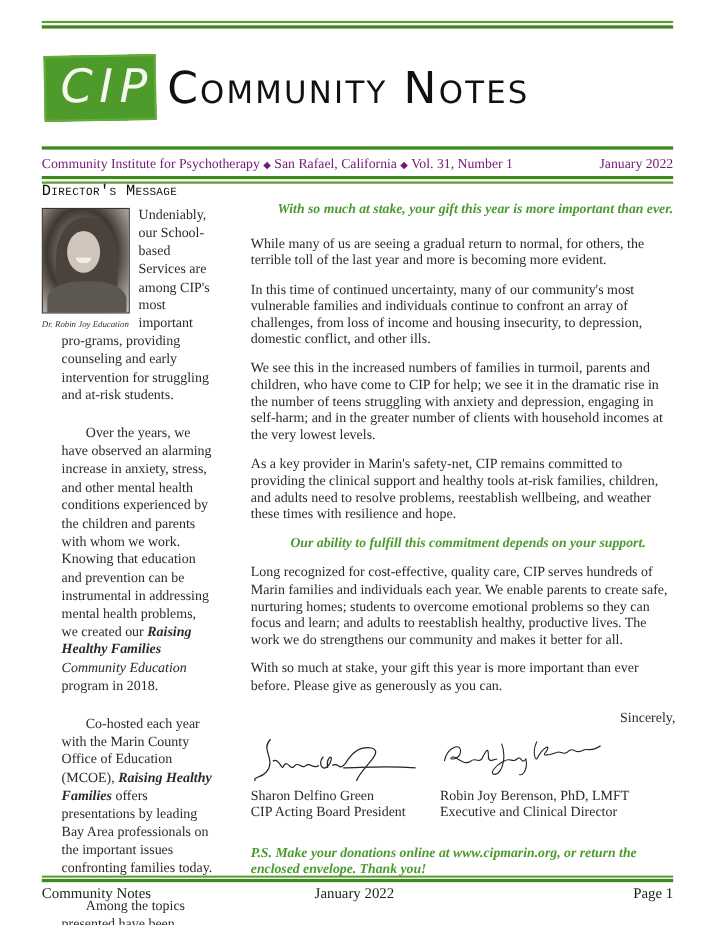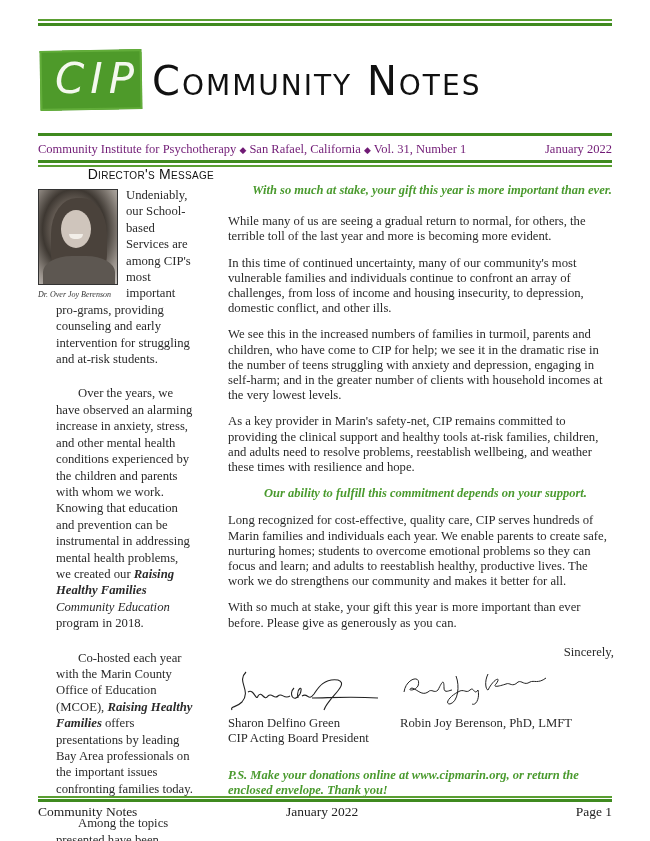--- a/index.html
+++ b/index.html
@@ -35,22 +35,22 @@
 
   .info-line {
     position: absolute; top: 141px; left: 38px; width: 574px; height: 16px;
     font-size: 12.5px; color: #701a75; line-height: 16px;
   }
   .info-line .right { position: absolute; right: 0; top: 0; }
 
   
   .sidebar { position: absolute; left: 38px; top: 165px; width: 176px; }
   .sidebar-head {
-    font-family: Liberation Sans, sans-serif; font-size: 14px; font-variant: small-caps;
-    color: #111; letter-spacing: 0.3px; margin-bottom: 6px; line-height: 18px; text-align: right;
+    font-family: Liberation Mono, monospace; font-size: 14px; font-variant: small-caps;
+    color: #111; letter-spacing: 0.3px; margin-bottom: 6px; line-height: 18px;
   }
   .photo-wrap { float: left; width: 82px; margin-right: 6px; }
   .photo {
     width: 80px; height: 96px; border: 1px solid #333;
     background: radial-gradient(ellipse at 45% 42%, #d9d0c8 0%, #b0a8a0 18%, #6b625a 34%, #3e3832 52%, #9a938c 80%, #c8c4c0 100%);
     position: relative; overflow: hidden;
   }
   .photo .face {
     position: absolute; left: 22px; top: 20px; width: 30px; height: 38px; border-radius: 50%;
     background: #cfc5bc;
@@ -133,21 +133,21 @@
 
 <div class="sidebar">
   <div class="sidebar-head">Director's Message</div>
   <div class="photo-wrap">
     <div class="photo">
       <div class="hair"></div>
       <div class="body"></div>
       <div class="face"></div>
       <div class="smile"></div>
     </div>
-    <div class="caption">Dr. Over Joy Berenson</div>
+    <div class="caption">Dr. Robin Joy Education</div>
   </div>
   <div class="side-text" id="side-text">
       <p class="first"><span>Undeniably, our School-based Services are among CIP's most important pro-grams, providing counseling and early intervention for struggling and at-risk students.</span></p>
       <p class="indent"><span>Over the years, we have observed an alarming increase in anxiety, stress, and other mental health conditions experienced by the children and parents with whom we work. Knowing that education and prevention can be instrumental in addressing mental health problems, we created our </span><span style="font-weight: bold; font-style: italic;">Raising Healthy Families</span><span style="font-style: italic;"> Community Education</span><span> program in 2018.</span></p>
       <p class="indent"><span>Co-hosted each year with the Marin County Office of Education (MCOE), </span><span style="font-weight: bold; font-style: italic;">Raising Healthy Families</span><span> offers presentations by leading Bay Area professionals on the important issues confronting families today.</span></p>
       <p class="indent"><span>Among the topics presented have been substance use and abuse, social media, and self-harm. Attendance at these events has grown every year and audience responses have been enthusiastic.</span></p>
       <p class="indent"><span>In March 2022, CIP and MCOE will hold our fifth annual </span><span style="font-weight: bold; font-style: italic;">Raising Healthy Families</span><span style="font-style: italic;"> Community Education Series</span><span>, presented both in-person and via Zoom. Please read more about this year's series elsewhere in this newsletter.</span></p>
     </div>
 </div>
 
@@ -170,20 +170,21 @@
       <path d="M4 24 C 6 10, 22 6, 18 18 C 14 24, 6 22, 12 20 C 18 22, 22 28, 28 24 C 32 20, 34 26, 38 22 C 42 14, 44 10, 44 20 C 44 26, 50 22, 52 22 M56 8 C 60 18, 58 34, 50 36 C 44 36, 50 28, 58 24 C 64 20, 66 26, 70 22 C 74 18, 74 28, 78 22 C 80 30, 76 38, 72 36 M88 6 C 84 14, 86 22, 88 22 C 94 10, 102 8, 96 16 C 92 20, 100 18, 106 16 C 110 14, 112 20, 118 14 C 122 12, 124 18, 130 14 C 134 12, 138 16, 146 10" stroke="#222" stroke-width="1" fill="none"></path>
     </svg>
   </div>
   <div class="names">
     <div class="col c1">
       <div>Sharon Delfino Green</div>
       <div>CIP Acting Board President</div>
     </div>
     <div class="col c2">
       <div>Robin Joy Berenson, PhD, LMFT</div>
+      <div>Executive and Clinical Director</div>
     </div>
   </div>
   <p class="green-callout ps">P.S. Make your donations online at www.cipmarin.org, or return the enclosed envelope. Thank you!</p>
 </div>
 
 <div class="rule" id="bottom-rule">
   <div class="thin"></div>
     <div class="gap" style="height:1px"></div>
     <div class="thick"></div>
 </div>

